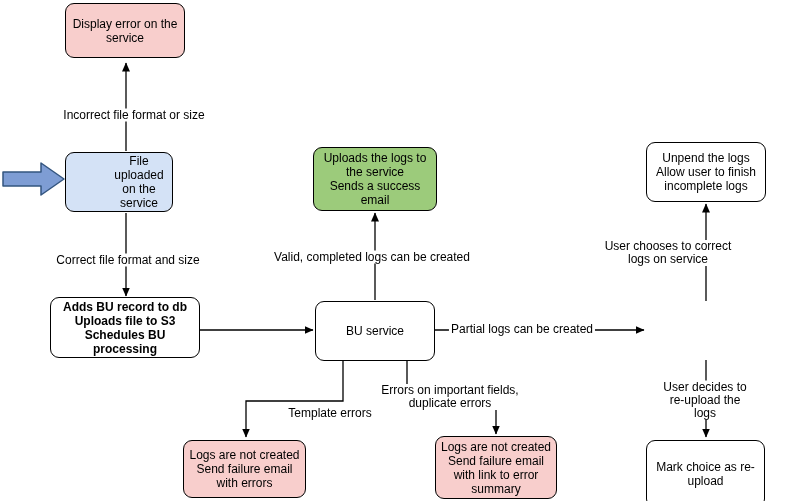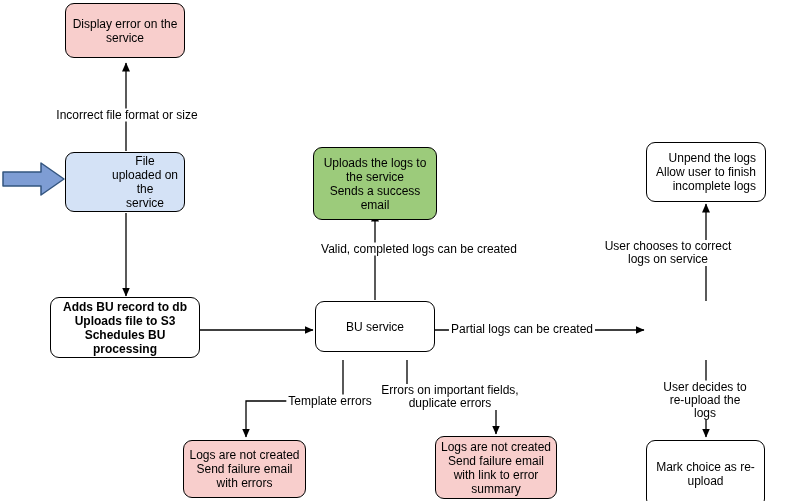--- a/index.html
+++ b/index.html
@@ -55,59 +55,60 @@
     <line x1="706" y1="301" x2="706" y2="204" stroke="#000" stroke-width="1.3" marker-end="url(#arr)"></line>
 
     <line x1="706" y1="360" x2="706" y2="437" stroke="#000" stroke-width="1.3" marker-end="url(#arr)"></line>
 
     <polygon points="3,172 41,172 41,163 64,179 41,195 41,186 3,186" fill="#7E9DD4" stroke="#33557F" stroke-width="1.5" stroke-linejoin="round"></polygon>
   </svg>
 
   <div class="node pink" style="left:65px;top:3px;width:120px;height:55px;">Display error on the
 service</div>
 
-  <div class="node blue" style="left:65px;top:152px;width:120px;height:60px;padding-left:44px;">File uploaded on the
+  <div class="node blue" style="left:65px;top:152px;width:108px;height:60px;padding-left:44px;">File uploaded on the
 service</div>
 
   <div class="node white" style="left:50px;top:297px;width:150px;height:61px;font-weight:bold;">Adds BU record to db
 Uploads file to S3
 Schedules BU processing</div>
 
-  <div class="node white" style="left:315px;top:301px;width:120px;height:51px;">BU service</div>
+  <div class="node white" style="left:315px;top:301px;width:120px;height:60px;">BU service</div>
 
-  <div class="node green" style="left:313px;top:147px;width:124px;height:73px;">Uploads the logs to
+  <div class="node green" style="left:313px;top:147px;width:124px;height:64px;">Uploads the logs to
 the service
 Sends a success
 email</div>
 
-  <div class="node white" style="left:646px;top:142px;width:120px;height:60px;text-align:right;">Unpend the logs
+  <div class="node white" style="left:646px;top:142px;width:120px;height:60px;">Unpend the logs
 Allow user to finish
 incomplete logs</div>
 
 
   <div class="node white" style="left:646px;top:440px;width:119px;height:68px;">Mark choice as re-
 upload</div>
 
   <div class="node pink" style="left:183px;top:440px;width:123px;height:58px;">Logs are not created
 Send failure email
 with errors</div>
 
   <div class="node pink" style="left:435px;top:436px;width:122px;height:63px;">Logs are not created
 Send failure email
 with link to error
 summary</div>
 
-  <div class="edge-label" style="left:127px;top:115px;">Incorrect file format or size</div>
+  <div class="edge-label" style="left:134px;top:115px;">Incorrect file format or size</div>
 
+  <div class="edge-label" style="left:128px;top:260px;">Correct file format and size</div>
 
-  <div class="edge-label" style="left:372px;top:249px;margin-left:47px;">Valid, completed logs can be created</div>
+  <div class="edge-label" style="left:372px;top:257px;">Valid, completed logs can be created</div>
 
   <div class="edge-label" style="left:522px;top:329px;">Partial logs can be created</div>
 
-  <div class="edge-label" style="left:330px;top:401px;">Template errors</div>
+  <div class="edge-label" style="left:330px;top:413px;">Template errors</div>
 
   <div class="edge-label" style="left:450px;top:397px;">Errors on important fields,
 duplicate errors</div>
 
   <div class="edge-label" style="left:668px;top:253px;">User chooses to correct logs on service</div>
 
   <div class="edge-label" style="left:705px;top:400px;">User decides to re-upload the logs</div>
 
 </div>
 

